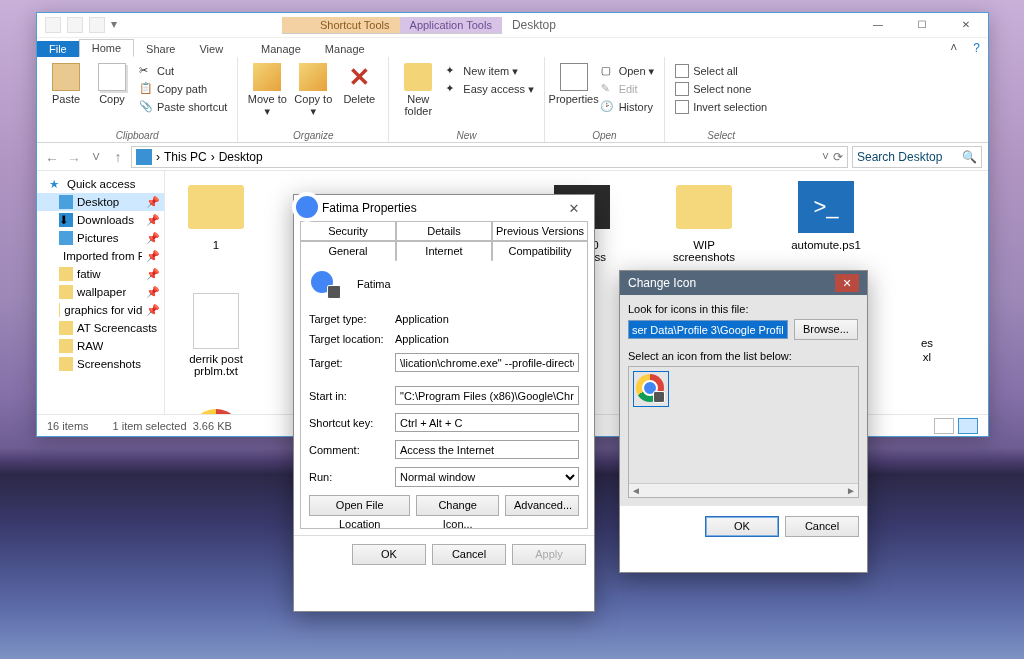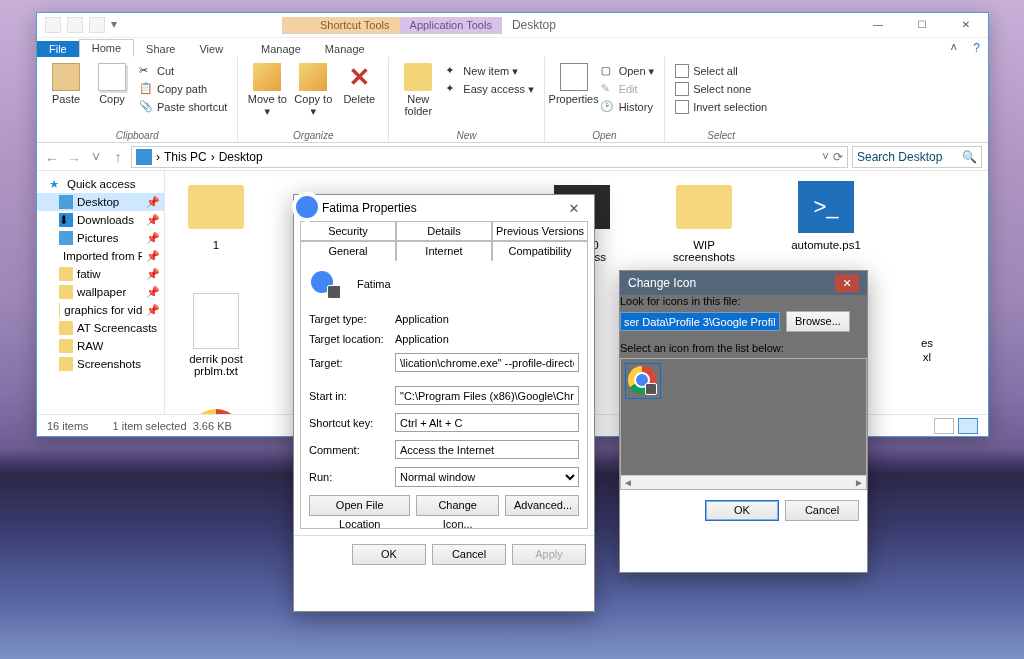--- a/index.html
+++ b/index.html
@@ -133,21 +133,21 @@
   .dlg-btns { display:flex; gap:6px; justify-content:center; margin:4px 0 4px 0;}
   .btn { min-width:74px; height:21px; border:1px solid #adadad; background:linear-gradient(#f6f6f6,#e6e6e6); font-size:11px; padding:0 8px; text-align:center; line-height:19px;}
   .btn.disabled { color:#aaa; }
   .dlg-footer { display:flex; justify-content:flex-end; gap:6px; padding:8px; border-top:1px solid #ddd;}
 
   
   .changeicon { left:619px; top:270px; width:249px; height:303px; }
   .ci-title { background:#53667a; color:#fff; height:24px; display:flex; align-items:center; padding:0 8px; font-size:12px;}
   .ci-title .tt { flex:1;}
   .ci-close { width:24px; height:18px; background:#b94a3f; color:#fff; text-align:center; line-height:18px; font-size:11px;}
-  .ci-body { font-size:11px; background:#737373;}
+  .ci-body { padding:8px; font-size:11px; background:#e5e5e5;}
   .ci-input { width:160px; height:19px; border:1px solid #7a9ac0; background:#0a6fcf; color:#fff; padding:0 3px; font-size:11px;}
   .icon-list { height:132px; border:1px solid #b0b0b0; margin-top:4px; padding:4px; position:relative;}
   .icon-item { width:36px; height:36px; border:1px solid #0a6fcf; padding:2px; display:inline-block;}
   .icon-item .chrome-th { width:28px; height:28px;}
   .icon-item .chrome-th::after { width:12px; height:12px; border-width:2px;}
   .hscroll { position:absolute; left:0; right:0; bottom:0; height:14px; border-top:1px solid #ccc; display:flex; justify-content:space-between; align-items:center; padding:0 2px; color:#777; font-size:10px; background:#f0f0f0;}
   .ci-footer { display:flex; justify-content:flex-end; gap:6px; padding:10px 8px;}
   .btn.def { border-color:#2a6fbd; box-shadow: inset 0 0 0 1px #7bb0e8; }
 </style>
 </head>

